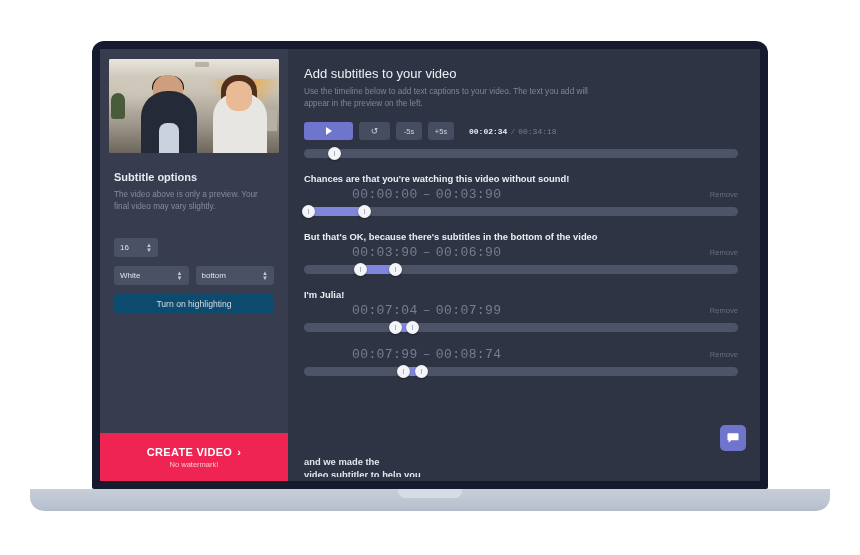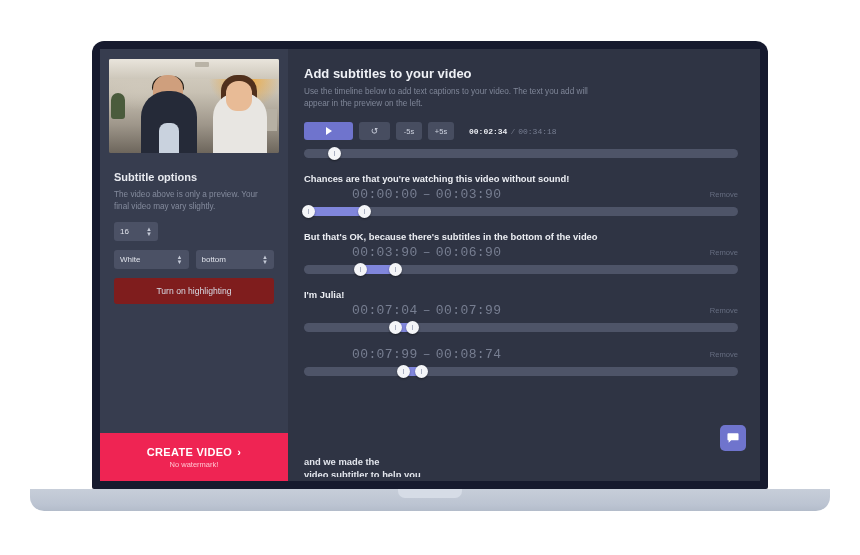--- a/index.html
+++ b/index.html
@@ -138,21 +138,21 @@
   #subtitle-options-title {
     color: #e8eaf0;
     font-size: 11px;
     font-weight: 600;
     margin: 18px 0 0 14px;
   }
   #subtitle-options-desc {
     color: #848b9d;
     font-size: 8.2px;
     line-height: 12px;
-    margin: 6px 14px 0 14px;
+    margin: 6px 14px 16px 14px;
   }
   .option-row {
     display: flex;
     gap: 7px;
     margin: 9px 14px 0 14px;
   }
   .select-box {
     background: #4b5165;
     border: none;
     border-radius: 3px;
@@ -172,23 +172,23 @@
     line-height: 5px;
     color: #c4c9d6;
     display: flex;
     flex-direction: column;
     align-items: center;
   }
   .sel-w-wide { flex: 1 1 auto; }
   .sel-w-narrow { width: 44px; flex: 0 0 44px; }
   #btn-highlighting {
     margin: 9px 14px 0 14px;
-    background: #7f1d1d;
+    background: #0c4a6e;
     border-radius: 3px;
-    height: 26px;
+    height: 20px;
     color: #d8dce6;
     font-size: 8.6px;
     display: flex;
     align-items: center;
     justify-content: center;
   }
   #create-video-btn {
     margin-top: auto;
     background: #ef2453;
     height: 48px;
@@ -215,21 +215,21 @@
     flex: 1;
     background: #2f3444;
     position: relative;
     overflow: hidden;
     padding: 0;
   }
   #rp-inner { padding: 17px 22px 0 16px; }
   #main-title {
     color: #eef0f5;
     font-size: 13px;
-    font-weight: 700;
+    font-weight: 400;
   }
   #main-desc {
     color: #7f8698;
     font-size: 8.2px;
     line-height: 12px;
     margin-top: 5px;
     max-width: 300px;
   }
   #controls-row {
     display: flex;

